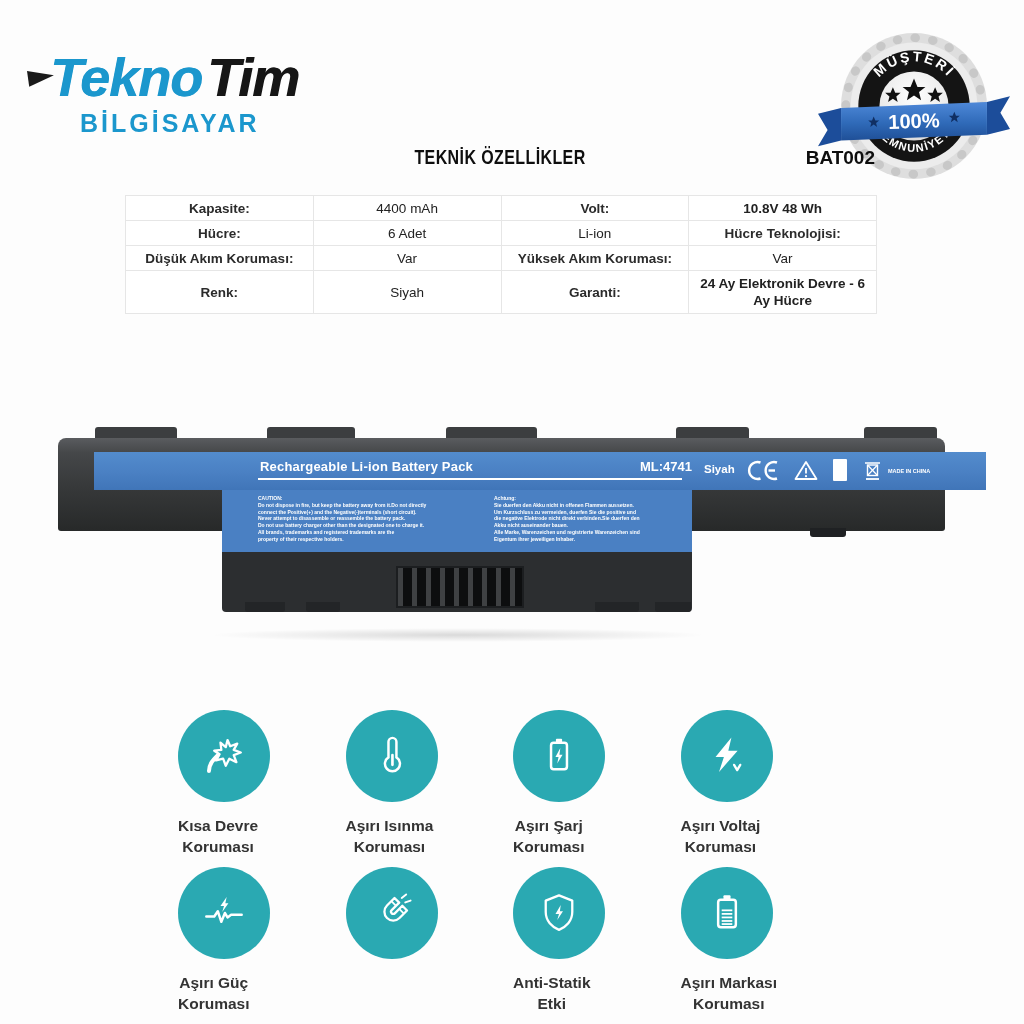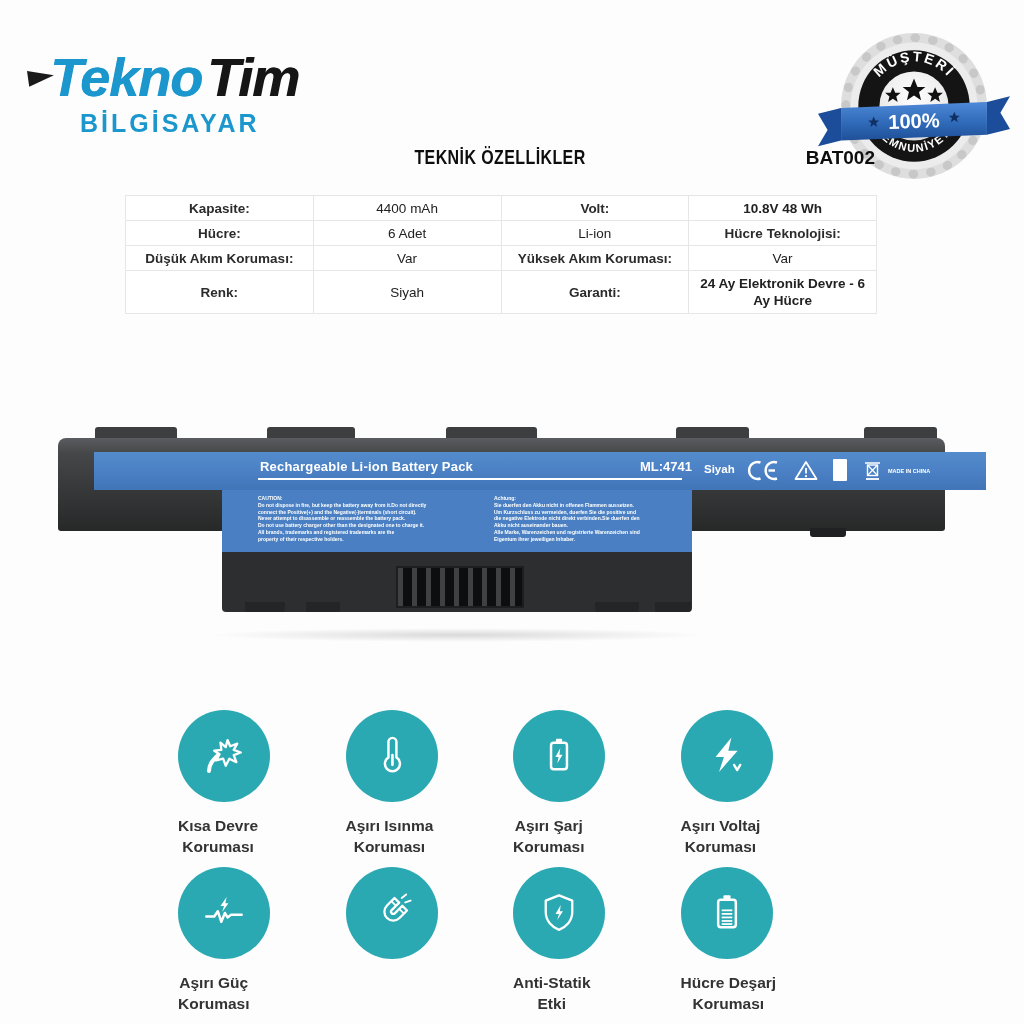--- a/index.html
+++ b/index.html
@@ -317,18 +317,18 @@
           <rect x="22" y="6" width="8" height="4.5" rx="1" fill="#fff"></rect>
           <g stroke="#fff" stroke-width="2">
             <line x1="20" y1="23" x2="32" y2="23"></line>
               <line x1="20" y1="27" x2="32" y2="27"></line>
             <line x1="20" y1="31" x2="32" y2="31"></line>
               <line x1="20" y1="35" x2="32" y2="35"></line>
               <line x1="20" y1="38.5" x2="32" y2="38.5"></line>
           </g>
         </svg>
       </div>
-      <div class="feat-label pre">Hücre Deşarj
+      <div class="feat-label pre">Aşırı Markası
 Koruması</div>
     </div>
   </div>
 
 </div>
 
 </body></html>

